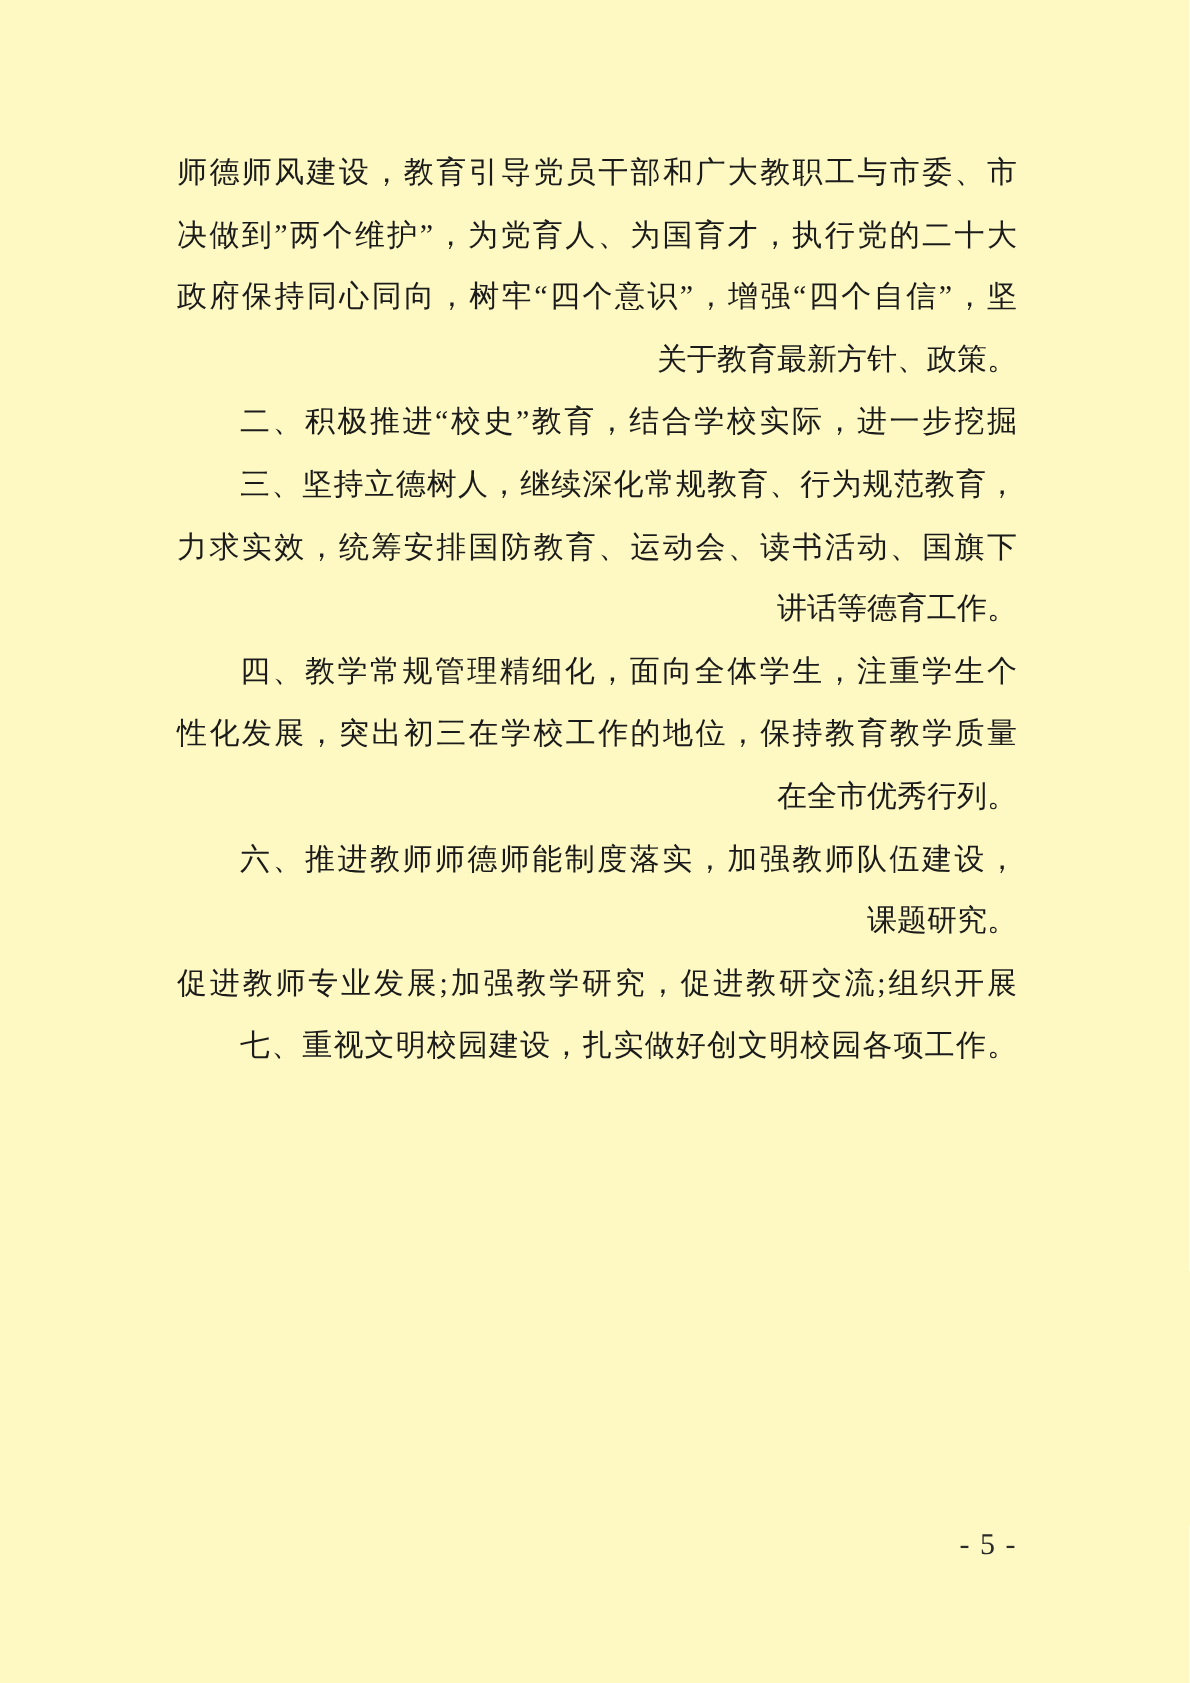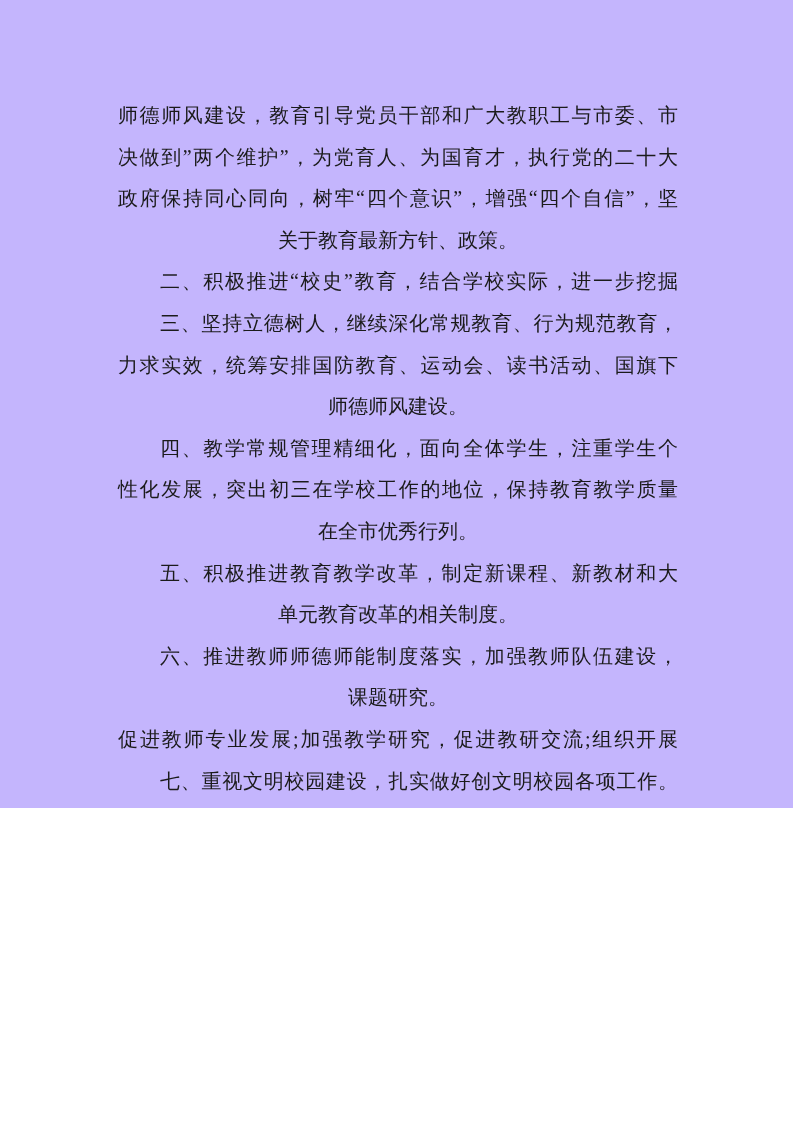--- a/index.html
+++ b/index.html
@@ -3,38 +3,38 @@
 <meta charset="utf-8">
 <style>
   html, body {
     margin: 0;
     padding: 0;
     background: #ffffff;
   }
   .page {
     position: relative;
     width: 793px;
-    height: 808px;
-    background: #c4b5fd;
+    height: 1122px;
+    background: #fef9c3;
     overflow: hidden;
     font-family: "Liberation Serif", "DejaVu Serif", serif;
     color: #1b1b1b;
   }
   .content {
     position: absolute;
     left: 118px;
     top: 95px;
     width: 560px;
     font-size: 20px;
   }
   .para { margin: 0; padding: 0; }
   .line {
     height: 41.6px;
     line-height: 41.6px;
-    text-align: center;
+    text-align: right;
     overflow: visible;
   }
   
   .line.fill {
     text-align: justify;
     text-align-last: justify;
   }
   
   .line.ind {
     padding-left: 42px;
@@ -61,30 +61,26 @@
         <div class="line fill">决做到”两个维护”，为党育人、为国育才，执行党的二十大</div>
         <div class="line fill">政府保持同心同向，树牢“四个意识”，增强“四个自信”，坚</div>
         <div class="line">关于教育最新方针、政策。</div>
       </div>
       <div class="para">
         <div class="line fill ind">二、积极推进“校史”教育，结合学校实际，进一步挖掘</div>
       </div>
       <div class="para">
         <div class="line fill ind">三、坚持立德树人，继续深化常规教育、行为规范教育，</div>
         <div class="line fill">力求实效，统筹安排国防教育、运动会、读书活动、国旗下</div>
-        <div class="line">师德师风建设。</div>
+        <div class="line">讲话等德育工作。</div>
       </div>
       <div class="para">
         <div class="line fill ind">四、教学常规管理精细化，面向全体学生，注重学生个</div>
         <div class="line fill">性化发展，突出初三在学校工作的地位，保持教育教学质量</div>
         <div class="line">在全市优秀行列。</div>
-      </div>
-      <div class="para">
-        <div class="line fill ind">五、积极推进教育教学改革，制定新课程、新教材和大</div>
-        <div class="line">单元教育改革的相关制度。</div>
       </div>
       <div class="para">
         <div class="line fill ind">六、推进教师师德师能制度落实，加强教师队伍建设，</div>
         <div class="line">课题研究。</div>
         <div class="line fill">促进教师专业发展;加强教学研究，促进教研交流;组织开展</div>
       </div>
       <div class="para">
         <div class="line fill ind">七、重视文明校园建设，扎实做好创文明校园各项工作。</div>
       </div>
     </div>

